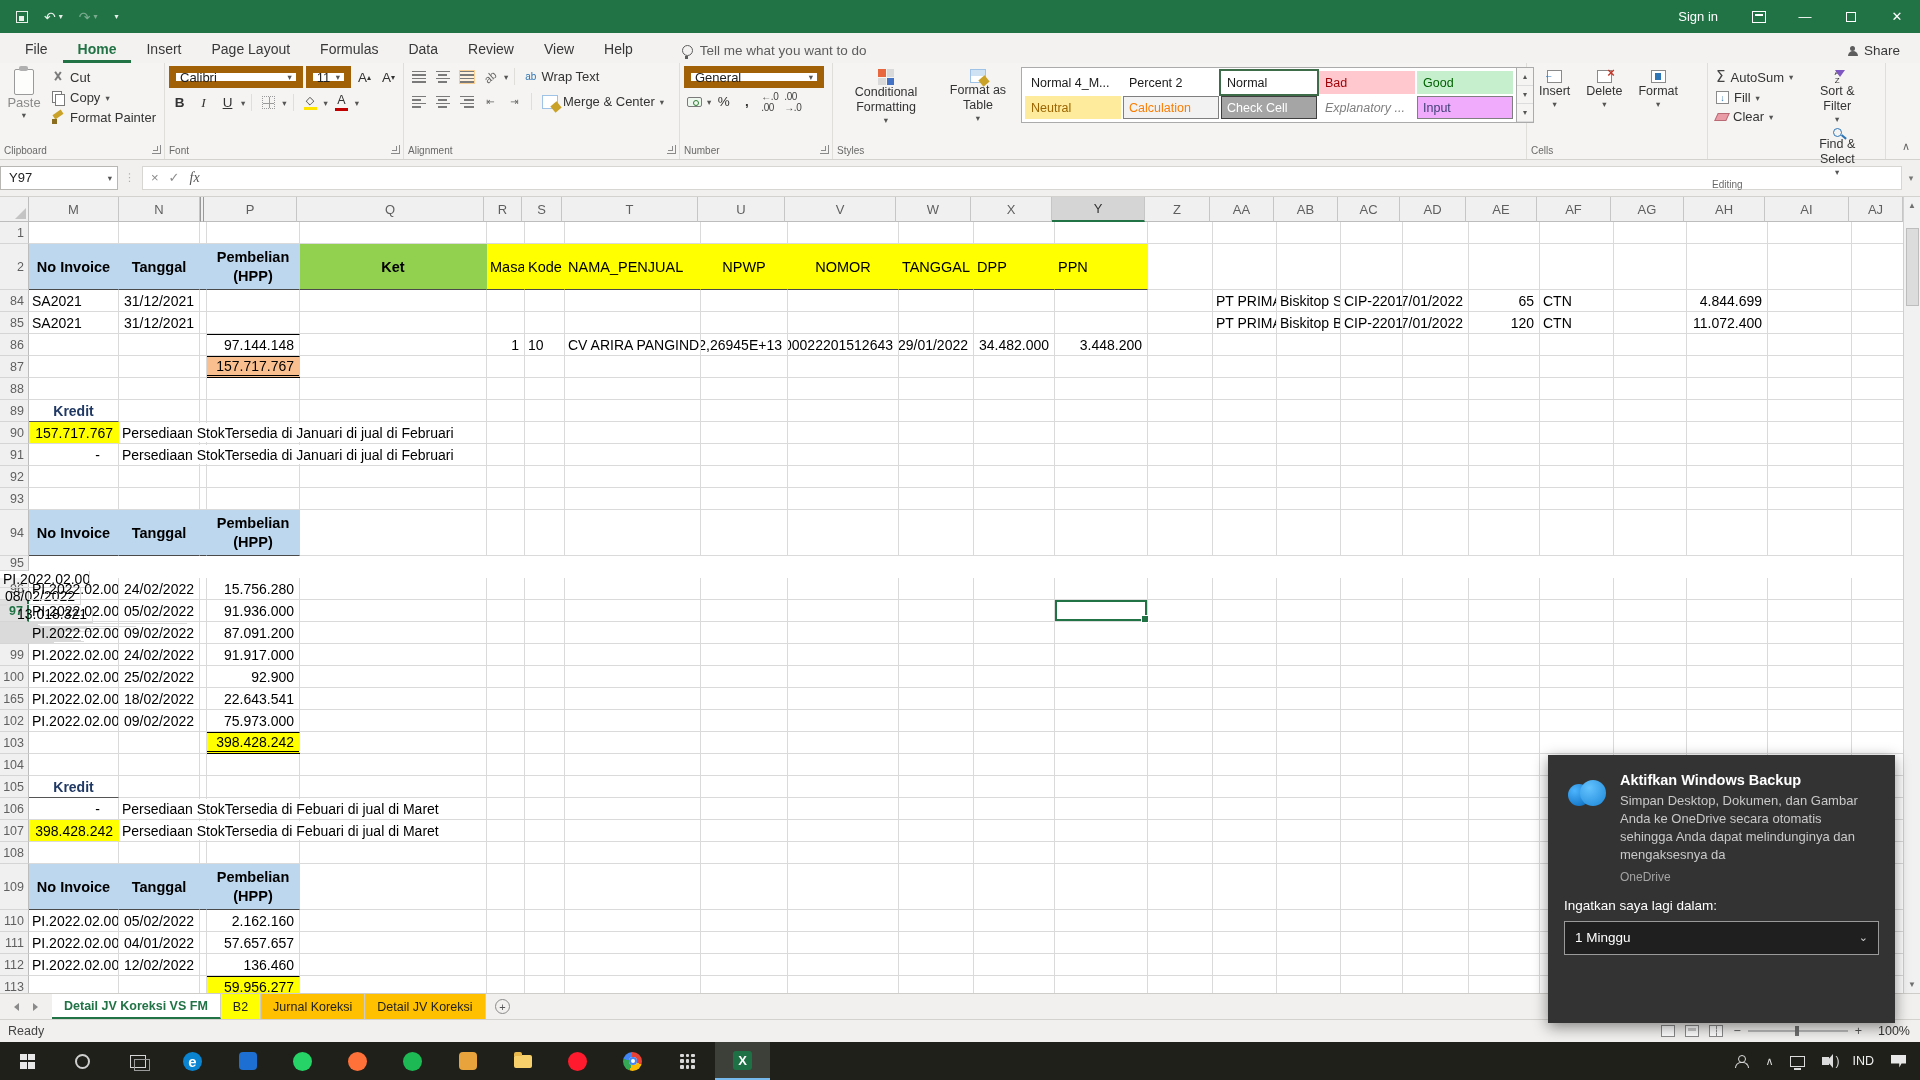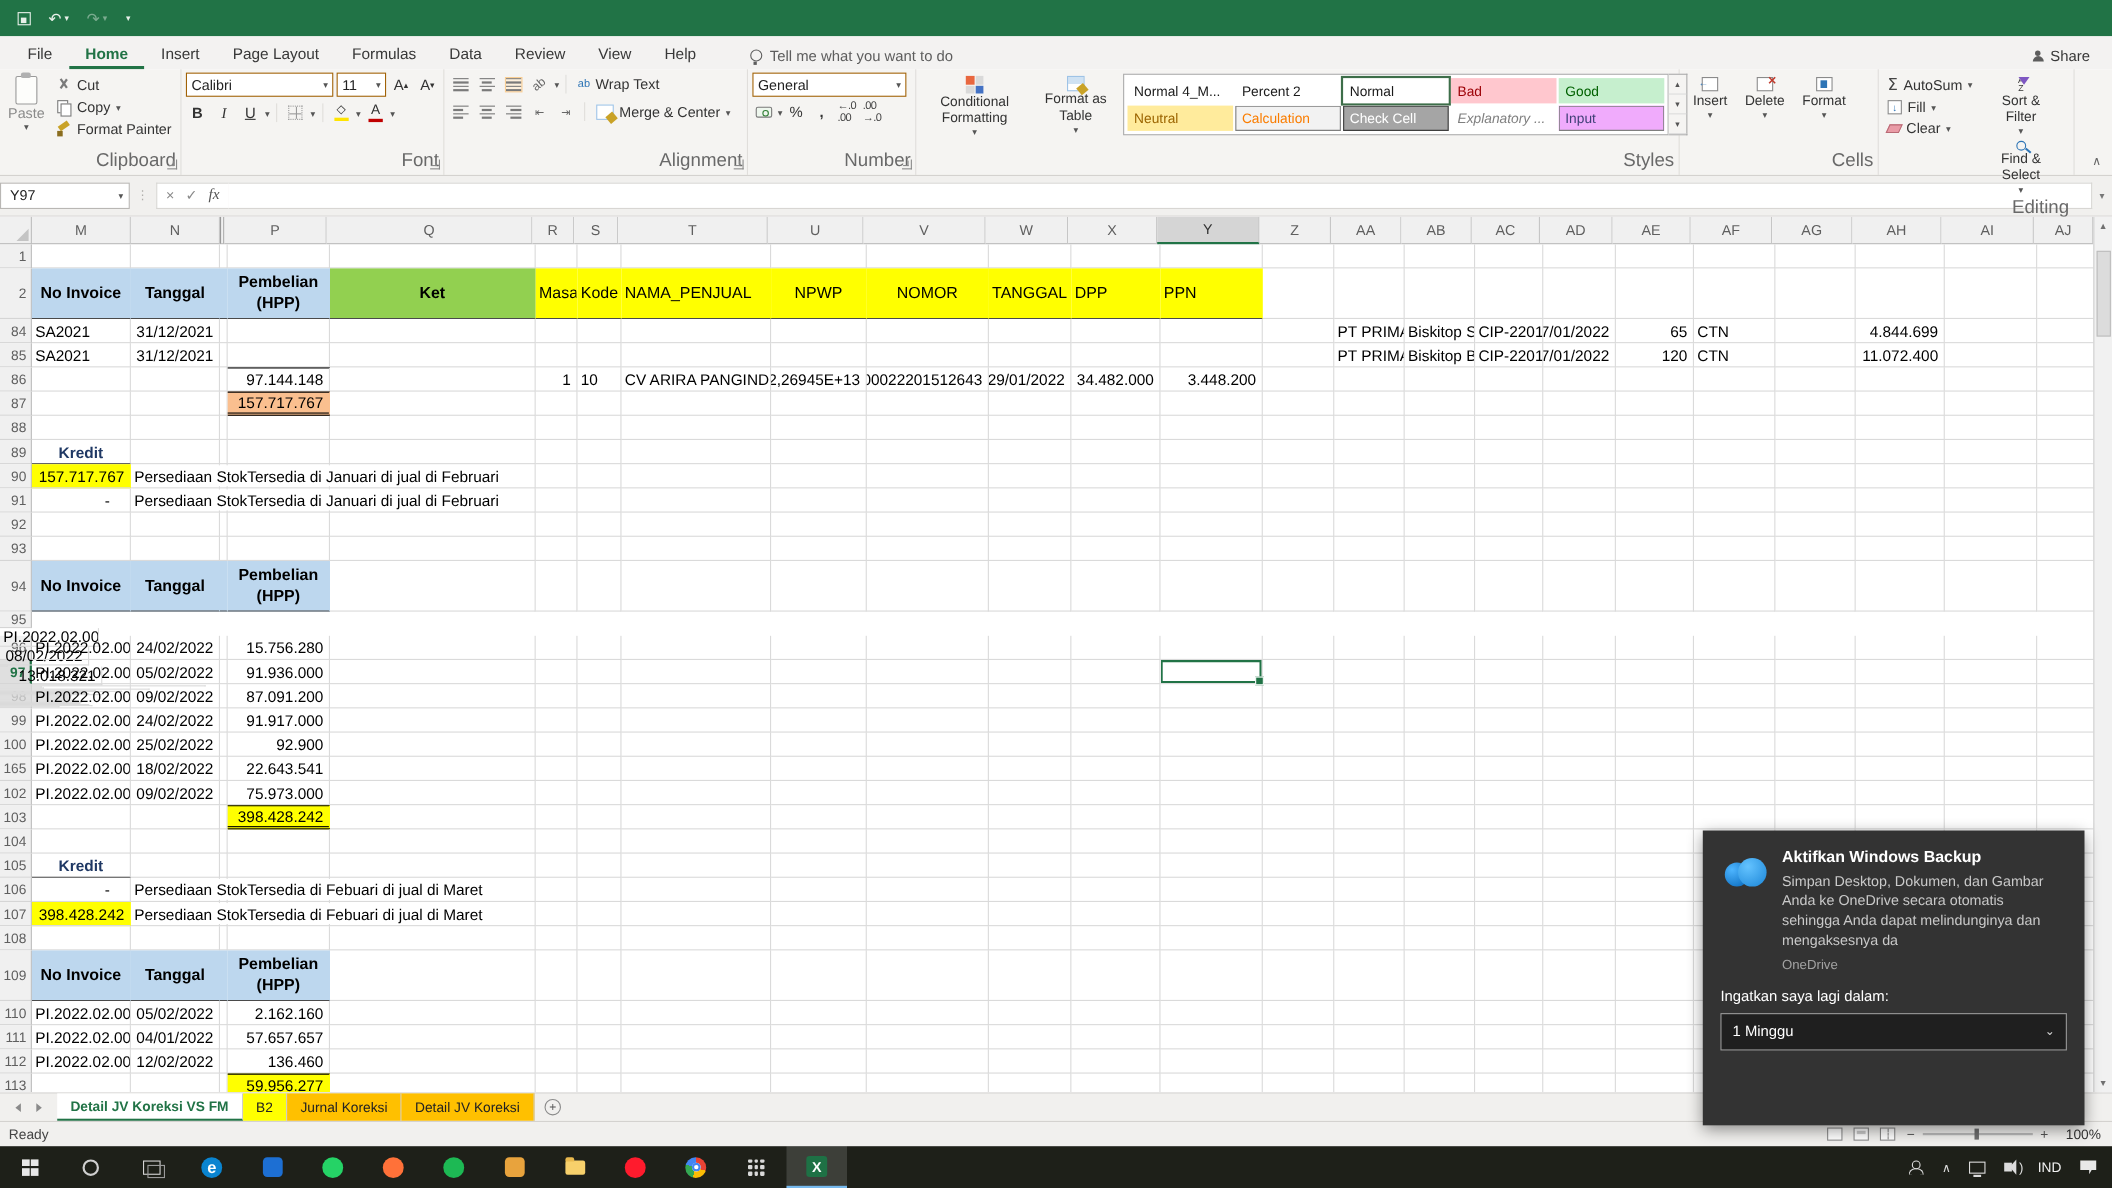--- a/index.html
+++ b/index.html
@@ -32,21 +32,21 @@
 .bulb{width:11px;height:11px;border:1.5px solid #5d5d5d;border-radius:50%;position:relative}
 .bulb:after{content:"";position:absolute;left:2.5px;top:10px;width:3px;height:3px;background:#5d5d5d}
 .share{position:absolute;right:20px;bottom:5px;display:flex;align-items:center;gap:6px;font-size:13.5px;color:#383838}
 .person{width:10px;height:10px;position:relative}
 .person:before{content:"";position:absolute;left:2.5px;top:0;width:5px;height:5px;border-radius:50%;background:#5d5d5d}
 .person:after{content:"";position:absolute;left:0;top:5.5px;width:10px;height:5px;border-radius:5px 5px 0 0;background:#5d5d5d}
 
 
 .ribbon{height:97px;background:#f5f4f2;border-bottom:1px solid #d4d2cf;display:flex;flex:0 0 auto;position:relative}
 .rgroup{display:flex;flex-direction:column;border-right:1px solid #e0dedb;position:relative;padding:3px 4px 0}
-.glabel{margin-top:auto;text-align:right;font-size:17px;color:#696969;padding:2px 0 3px}
+.glabel{margin-top:auto;text-align:left;font-size:10px;color:#696969;padding:2px 0 3px}
 .launcher{position:absolute;right:3px;bottom:5px;width:9px;height:9px;border-right:1px solid #8a8a8a;border-bottom:1px solid #8a8a8a}
 .launcher:after{content:"";position:absolute;right:2px;bottom:2px;width:4px;height:4px;border-right:1px solid #8a8a8a;border-bottom:1px solid #8a8a8a}
 .grow{display:flex;align-items:center}
 .sbtn{display:flex;align-items:center;gap:5px;font-size:13px;color:#333;padding:2px 4px;white-space:nowrap}
 .dd{font-size:8.5px;color:#555}
 .g-clip{width:165px}.g-font{width:239px}.g-align{width:276px}.g-num{width:153px}.g-styles{width:694px}.g-cells{width:181px}.g-edit{width:178px}
 .clipwrap{display:flex;gap:2px}
 .pastebtn{display:flex;flex-direction:column;align-items:center;width:52px;padding-top:3px;color:#8a8a8a;font-size:13px}
 .clipico{width:20px;height:26px;border:1.5px solid #9a9a9a;background:#fdfdfb;position:relative;border-radius:2px}
 .clipico:after{content:"";position:absolute;left:4px;top:-4px;width:9px;height:5px;background:#b0b0b0;border-radius:2px}
@@ -54,21 +54,21 @@
 .ico14{width:15px;height:15px;display:inline-flex;align-items:center;justify-content:center;flex:0 0 auto}
 .scis{position:relative;width:13px;height:13px}
 .scis:before,.scis:after{content:"";position:absolute;left:6px;top:0;width:1.5px;height:10px;background:#7a7a7a}
 .scis:before{transform:rotate(35deg)}.scis:after{transform:rotate(-35deg)}
 .copyic{position:relative;width:11px;height:13px}
 .copyic:before{content:"";position:absolute;left:0;top:0;width:8px;height:10px;border:1px solid #7a7a7a;background:#fff}
 .copyic:after{content:"";position:absolute;left:3px;top:3px;width:8px;height:10px;border:1px solid #7a7a7a;background:#fff}
 .brushic{width:12px;height:12px;position:relative}
 .brushic:before{content:"";position:absolute;left:1px;top:0;width:10px;height:5px;background:#c9a227;transform:rotate(-35deg)}
 .brushic:after{content:"";position:absolute;left:0;top:7px;width:5px;height:5px;background:#8a6d1f}
-.selbox{background:#fff;border:1px solid #a16207;display:flex;align-items:center;font-size:13px;color:#222;padding:1px 4px;height:22px}
+.selbox{background:#fff;border:7px solid #a16207;display:flex;align-items:center;font-size:13px;color:#222;padding:1px 4px;height:22px}
 .selbox .dd{margin-left:auto}
 .fontrow{display:flex;gap:3px;align-items:center}
 .btnsq{min-width:21px;height:21px;display:flex;align-items:center;justify-content:center;font-size:13.5px;color:#333;padding:0 2px}
 .bb{font-weight:700}.ii{font-style:italic;font-family:"Liberation Serif",serif}.uu{text-decoration:underline}
 .colorbar{display:flex;flex-direction:column;align-items:center;line-height:1;font-size:12.5px}
 .colorbar .bar{width:13px;height:3.5px;margin-top:1px}
 .bar.yellow{background:#ffe400}.bar.red{background:#c00000}
 .bordic{width:13px;height:13px;border:1px dotted #9a9a9a;position:relative}
 .bordic:before{content:"";position:absolute;left:50%;top:0;bottom:0;width:1px;background:#9a9a9a}
 .bordic:after{content:"";position:absolute;top:50%;left:0;right:0;height:1px;background:#9a9a9a}
@@ -243,20 +243,31 @@
           <span class="qdd">▾</span>
         </span>
       <span class="qi dim">
           <span class="arr">↷</span>
           <span class="qdd">▾</span>
         </span>
       <span class="qi">
           <span class="qdd">▾</span>
         </span>
     </div>
+    <div class="winctl">
+      <span class="signin">Sign in</span>
+      <span class="winbtn">
+          <span class="ribopt"></span>
+        </span>
+      <span class="winbtn">—</span>
+      <span class="winbtn">
+          <span class="maxi"></span>
+        </span>
+      <span class="winbtn">✕</span>
+    </div>
   </div>
 
   <div class="tabsrow">
     <div id="rtabs" style="display:flex;align-items:flex-end">
         <div class="rtab">File</div>
         <div class="rtab active">Home</div>
         <div class="rtab">Insert</div>
         <div class="rtab">Page Layout</div>
         <div class="rtab">Formulas</div>
         <div class="rtab">Data</div>

